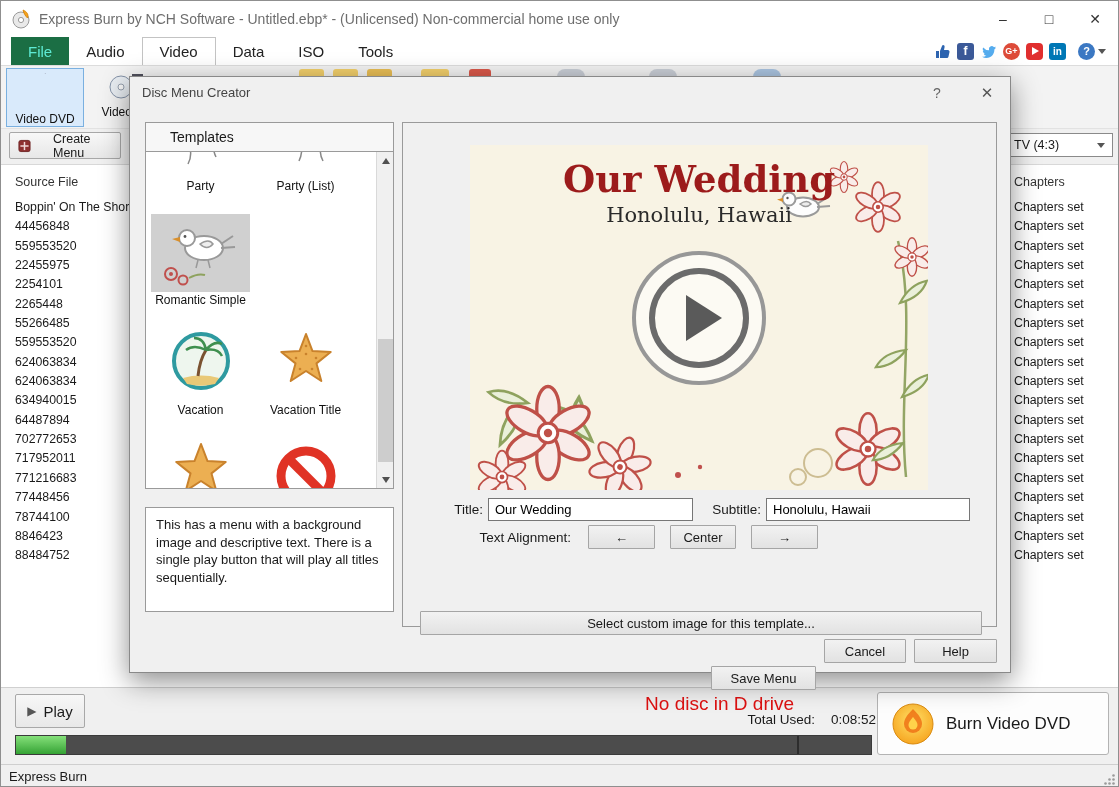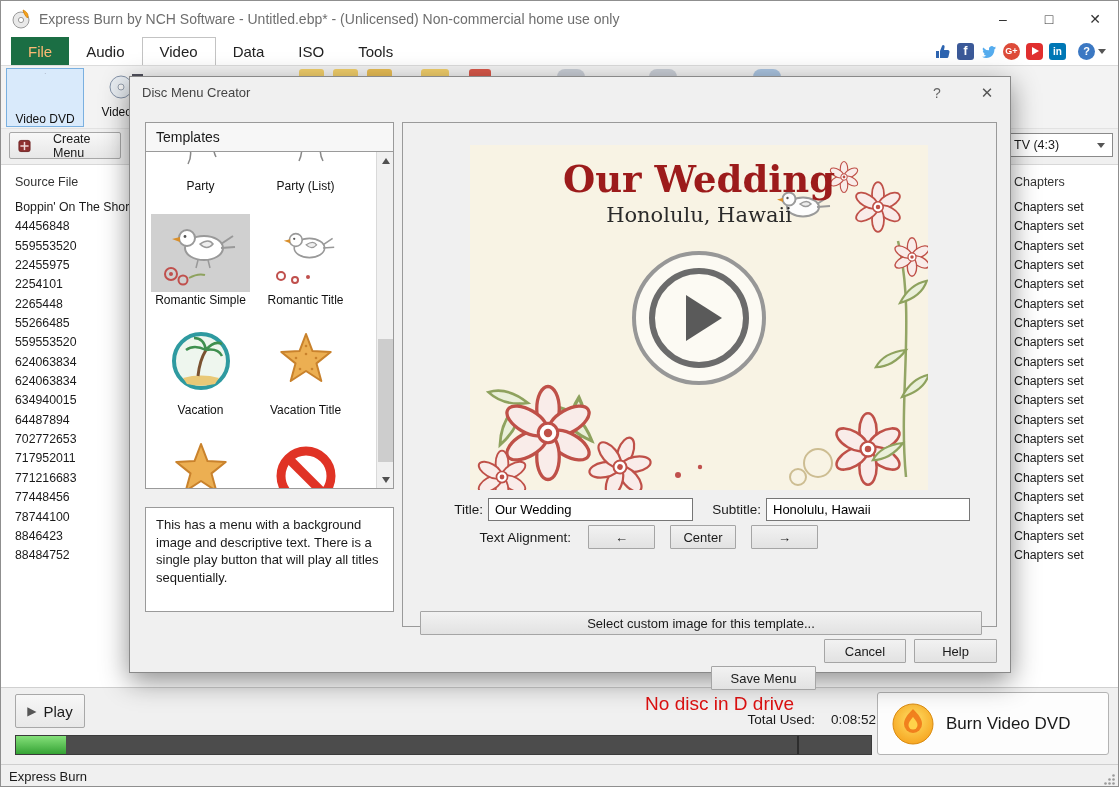--- a/index.html
+++ b/index.html
@@ -14,21 +14,21 @@
   .app-icon { margin:0 8px 0 10px; width:20px; height:20px; }
   .title-text { font-size:14px; color:#6e6e6e; }
   .win-controls { position:absolute; right:0; top:0; height:36px; display:flex; }
   .win-btn { width:46px; height:36px; display:flex; align-items:center; justify-content:center;
              font-size:14px; color:#333; cursor:default; }
 
   
   .menubar { position:absolute; left:0; top:36px; width:100%; height:29px; background:#fff;
              border-bottom:1px solid #dcdcdc; display:flex; align-items:stretch; padding-left:10px; }
   .tab { padding:0 17px; display:flex; align-items:center; font-size:15px; color:#222; }
-  .tab.file { background:#1b6e44; color:#fdba74; }
+  .tab.file { background:#1b6e44; color:#5eead4; }
   .tab.active { border:1px solid #c3c3c3; border-bottom:none; background:#fff; }
   .social { margin-left:auto; display:flex; align-items:center; gap:6px; padding-right:12px; }
   .soc { width:17px; height:17px; display:flex; align-items:center; justify-content:center;
          font-size:10px; font-weight:bold; color:#fff; }
   .soc.fb { background:#3b5998; border-radius:3px; font-size:12px; }
   .soc.gp { background:#dd4b39; border-radius:50%; font-size:9px; }
   .soc.yt { background:#e02f2f; border-radius:4px; }
   .soc.li { background:#0077b5; border-radius:3px; font-size:10px; }
   .yt-tri { width:0; height:0; border-left:7px solid #fff; border-top:4.5px solid transparent;
             border-bottom:4.5px solid transparent; margin-left:2px; }
@@ -91,21 +91,21 @@
   .dialog { position:absolute; left:128px; top:75px; width:882px; height:597px; background:#f0f0f0;
             border:1px solid #898989; box-shadow:0 8px 26px rgba(0,0,0,.45); z-index:10; }
   .dlg-titlebar { position:absolute; left:0; top:0; width:100%; height:32px; }
   .dlg-title { position:absolute; left:12px; top:8px; font-size:13px; color:#444; }
   .dlg-help { position:absolute; left:795px; top:5px; width:24px; height:22px; text-align:center;
               line-height:22px; color:#666; font-size:14px; }
   .dlg-close { position:absolute; left:843px; top:4px; width:28px; height:24px; text-align:center;
                line-height:24px; color:#555; font-size:15px; }
 
   .tpl-header { position:absolute; left:15px; top:45px; width:249px; height:30px; background:#f7f7f7;
-                border:1px solid #9a9a9a; display:flex; align-items:center; padding-left:10px;
+                border:1px solid #9a9a9a; display:flex; align-items:center; padding-left:24px;
                 font-size:14px; }
   .tpl-list { position:absolute; left:15px; top:74px; width:249px; height:338px; background:#fff;
               border:1px solid #9a9a9a; overflow:hidden; }
   .tpl-cell { position:absolute; width:105px; text-align:center; }
   .tpl-thumb { width:99px; height:78px; margin:0 auto; display:flex; align-items:center; justify-content:center; }
   .tpl-thumb.selected { background:#d0d0d0; }
   .tpl-label { font-size:12px; height:16px; line-height:16px; color:#111; }
   .tpl-scroll { position:absolute; right:0; top:0; width:17px; height:100%; background:#f0f0f0;
                 border-left:1px solid #d9d9d9; }
   .scroll-arrow { position:absolute; left:0; width:17px; height:17px; display:flex; align-items:center;
@@ -380,38 +380,20 @@
               <path d="M65,26 l12,-8 M65,30 l14,-1" stroke="#999" stroke-width="2" fill="none"></path>
               <path d="M42,42 l-2,8 M52,42 l2,8" stroke="#999" stroke-width="1.5"></path>
             </g>
             <circle cx="15" cy="56" r="6" fill="none" stroke="#c0504d" stroke-width="2"></circle>
             <circle cx="15" cy="56" r="2" fill="#c0504d"></circle>
             <circle cx="27" cy="62" r="4.5" fill="none" stroke="#c0504d" stroke-width="2"></circle>
             <path d="M33,60 q9,-5 16,-3" stroke="#8ea25e" stroke-width="2" fill="none"></path>
           </svg>
         </div>
         <div class="tpl-label">Romantic Simple</div>
-      </div>
-      <div class="tpl-cell" style="left:107px; top:62px;">
-        <div class="tpl-thumb">
-          <svg width="90" height="70" viewBox="0 0 90 70">
-            <g transform="translate(10,6) scale(0.8)">
-              <ellipse cx="48" cy="30" rx="19" ry="12" fill="#fff" stroke="#999" stroke-width="2"></ellipse>
-              <circle cx="31" cy="20" r="8" fill="#fff" stroke="#999" stroke-width="2"></circle>
-              <path d="M24,19 l-8,2 8,3 z" fill="#d98f2b"></path>
-              <circle cx="29" cy="18.5" r="1.4" fill="#555"></circle>
-              <path d="M44,26 q9,-6 13,0 q-6,7 -13,0 z" fill="#eee" stroke="#999" stroke-width="1.5"></path>
-              <path d="M65,26 l12,-8 M65,30 l14,-1" stroke="#999" stroke-width="2" fill="none"></path>
-            </g>
-            <circle cx="20" cy="58" r="4" fill="none" stroke="#c0504d" stroke-width="2"></circle>
-            <circle cx="34" cy="62" r="3" fill="none" stroke="#c0504d" stroke-width="2"></circle>
-            <circle cx="47" cy="59" r="2" fill="#c0504d"></circle>
-          </svg>
-        </div>
-        <div class="tpl-label">Romantic Title</div>
       </div>
 
       <div class="tpl-cell" style="left:2px; top:172px;">
         <div class="tpl-thumb">
           <svg width="90" height="70" viewBox="0 0 90 70">
             <circle cx="45" cy="33" r="27" fill="#eef6ee" stroke="#2e9aa0" stroke-width="4"></circle>
             <path d="M27,50 a34,15 0 0 1 36,0 l-4,6 a60,60 0 0 1 -28,0 z" fill="#e9c977"></path>
             <path d="M42,48 C43,38 45,30 50,22" stroke="#7a5230" stroke-width="3" fill="none"></path>
             <path d="M50,22 q-12,-6 -20,0 M50,22 q-2,-12 -12,-12 M50,22 q8,-10 16,-6 M50,22 q12,-2 16,6" stroke="#3f8f4f" stroke-width="2.5" fill="none"></path>
           </svg>

